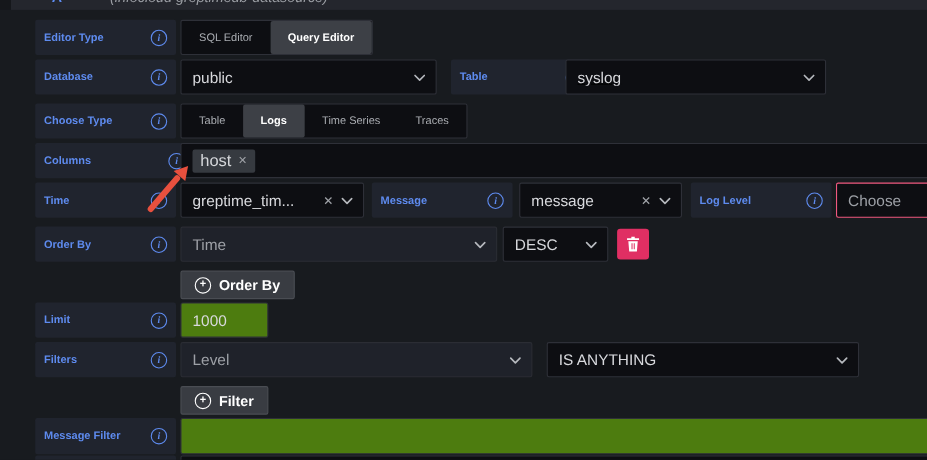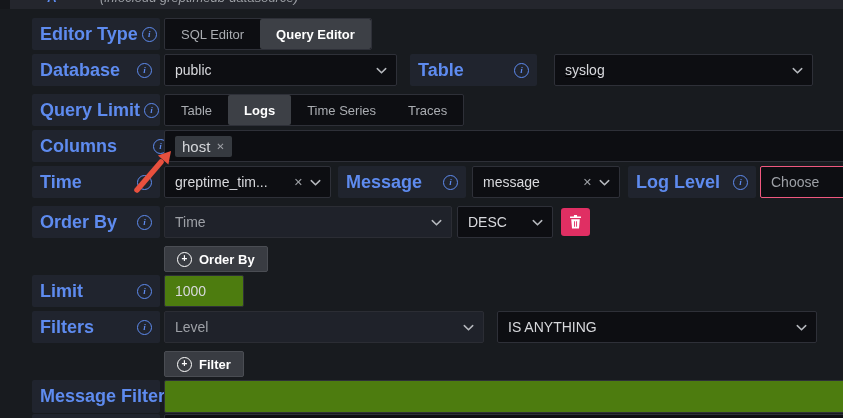--- a/index.html
+++ b/index.html
@@ -16,21 +16,21 @@
   .header-bar{left:0;top:0;width:843px;height:9px;background:#24262d;overflow:hidden;}
   .header-notch{left:0;top:0;width:10px;height:9px;background:#15171b;}
   .header-refid{position:absolute;left:47px;top:-12px;color:var(--accent-blue,#5e8bef);
     font-size:13px;font-weight:700;line-height:20px;}
   .header-ds{position:absolute;left:100px;top:-12px;color:#9a9da3;font-size:13px;
     font-style:italic;line-height:20px;white-space:nowrap;}
 
   
   .label-box{background:#20242e;border-radius:2px;display:flex;align-items:center;
     justify-content:space-between;padding:0 8px;gap:4px;}
-  .label-text{color:var(--accent-blue,#5e8bef);font-size:18px;font-weight:600;white-space:nowrap;}
+  .label-text{color:var(--accent-blue,#5e8bef);font-size:10px;font-weight:600;white-space:nowrap;}
   .icon-info{width:13px;height:13px;min-width:13px;border:1.3px solid var(--accent-blue,#5e8bef);
     border-radius:50%;display:flex;align-items:center;justify-content:center;
     color:var(--accent-blue,#5e8bef);}
   .icon-info::after{content:"i";font-size:9px;font-weight:700;line-height:1;
     font-family:"Liberation Serif",serif;font-style:italic;}
 
   
   .select{display:flex;align-items:center;border-radius:2px;background:#0d0e12;
     border:1px solid #2e3038;}
   .select .val{flex:1;padding-left:10px;font-size:14px;color:#d8d9dd;white-space:nowrap;
@@ -40,21 +40,21 @@
   .select.error{border:1px solid var(--error-border,#f0587f);}
   .chev{width:15px;height:15px;color:#b6b9be;margin-right:7px;flex:0 0 auto;}
   .clear{color:#9fa2a7;font-size:11px;margin-right:5px;flex:0 0 auto;cursor:pointer;}
   .clear::after{content:"✕";}
   .text-input{background:#4d7c0f;border:1px solid #2e3038;border-radius:2px;color:#d8d9dd;
     font-size:14px;padding:0 10px;font-family:inherit;outline:none;}
 
   
   .radio-group{display:inline-flex;align-items:stretch;background:#0d0e12;
     border:1px solid #2e3038;border-radius:2px;height:32px;}
-  .radio-opt{display:flex;align-items:center;padding:0 16px;font-size:13px;color:#aaadb2;
+  .radio-opt{display:flex;align-items:center;padding:0 16px;font-size:10px;color:#aaadb2;
     cursor:pointer;border-radius:2px;white-space:nowrap;}
   .radio-opt.active{background:#3d4046;color:#ffffff;font-weight:600;}
 
   
   .tag{display:inline-flex;align-items:center;gap:6px;background:#363a40;border-radius:2px;
     padding:2px 7px;margin-left:10px;font-size:15px;color:#d5d7da;}
   .tag .clear{margin-right:0;font-size:10px;}
 
   
   .btn-add{display:inline-flex;align-items:center;gap:7px;height:26px;padding:0 12px;
@@ -94,29 +94,29 @@
 <div class="abs select" style="left:164px;top:54px;width:233px;height:32px;">
   <span class="val">public</span>
   <svg class="chev" viewBox="0 0 16 16">
       <path d="M3.5 6l4.5 4.5L12.5 6" fill="none" stroke="currentColor" stroke-width="1.6" stroke-linecap="round" stroke-linejoin="round"></path>
     </svg>
 </div>
 <div class="abs label-box" style="left:410px;top:54px;width:127px;height:32px;">
   <span class="label-text">Table</span>
   <span class="icon-info"></span>
 </div>
-<div class="abs select" style="left:554px;top:54px;width:259px;height:32px;text-decoration:underline;">
+<div class="abs select" style="left:514px;top:54px;width:237px;height:32px;text-decoration:underline;">
   <span class="val">syslog</span>
   <svg class="chev" viewBox="0 0 16 16">
       <path d="M3.5 6l4.5 4.5L12.5 6" fill="none" stroke="currentColor" stroke-width="1.6" stroke-linecap="round" stroke-linejoin="round"></path>
     </svg>
 </div>
 
 <div class="abs label-box" style="left:32px;top:94px;width:128px;height:32px;">
-  <span class="label-text">Query Limit</span>
+  <span class="label-text">Choose Type</span>
   <span class="icon-info"></span>
 </div>
 <div class="abs radio-group" style="left:164px;top:94px;">
   <div class="radio-opt">Table</div>
   <div class="radio-opt active">Logs</div>
   <div class="radio-opt">Time Series</div>
   <div class="radio-opt">Traces</div>
 </div>
 
 <div class="abs label-box" style="left:32px;top:130px;width:144px;height:32px;">
@@ -196,21 +196,21 @@
 <div class="abs label-box" style="left:32px;top:311px;width:128px;height:32px;">
   <span class="label-text">Filters</span>
   <span class="icon-info"></span>
 </div>
 <div class="abs select light" style="left:164px;top:311px;width:320px;height:32px;">
   <span class="val">Level</span>
   <svg class="chev" viewBox="0 0 16 16">
       <path d="M3.5 6l4.5 4.5L12.5 6" fill="none" stroke="currentColor" stroke-width="1.6" stroke-linecap="round" stroke-linejoin="round"></path>
     </svg>
 </div>
-<div class="abs select" style="left:497px;top:311px;width:320px;height:32px;">
+<div class="abs select" style="left:497px;top:311px;width:284px;height:32px;">
   <span class="val">IS ANYTHING</span>
   <svg class="chev" viewBox="0 0 16 16">
       <path d="M3.5 6l4.5 4.5L12.5 6" fill="none" stroke="currentColor" stroke-width="1.6" stroke-linecap="round" stroke-linejoin="round"></path>
     </svg>
 </div>
 <button class="abs btn-add" style="left:164px;top:351px;">
   <span class="icon-plus"></span>
   <span>Filter</span>
 </button>
 

